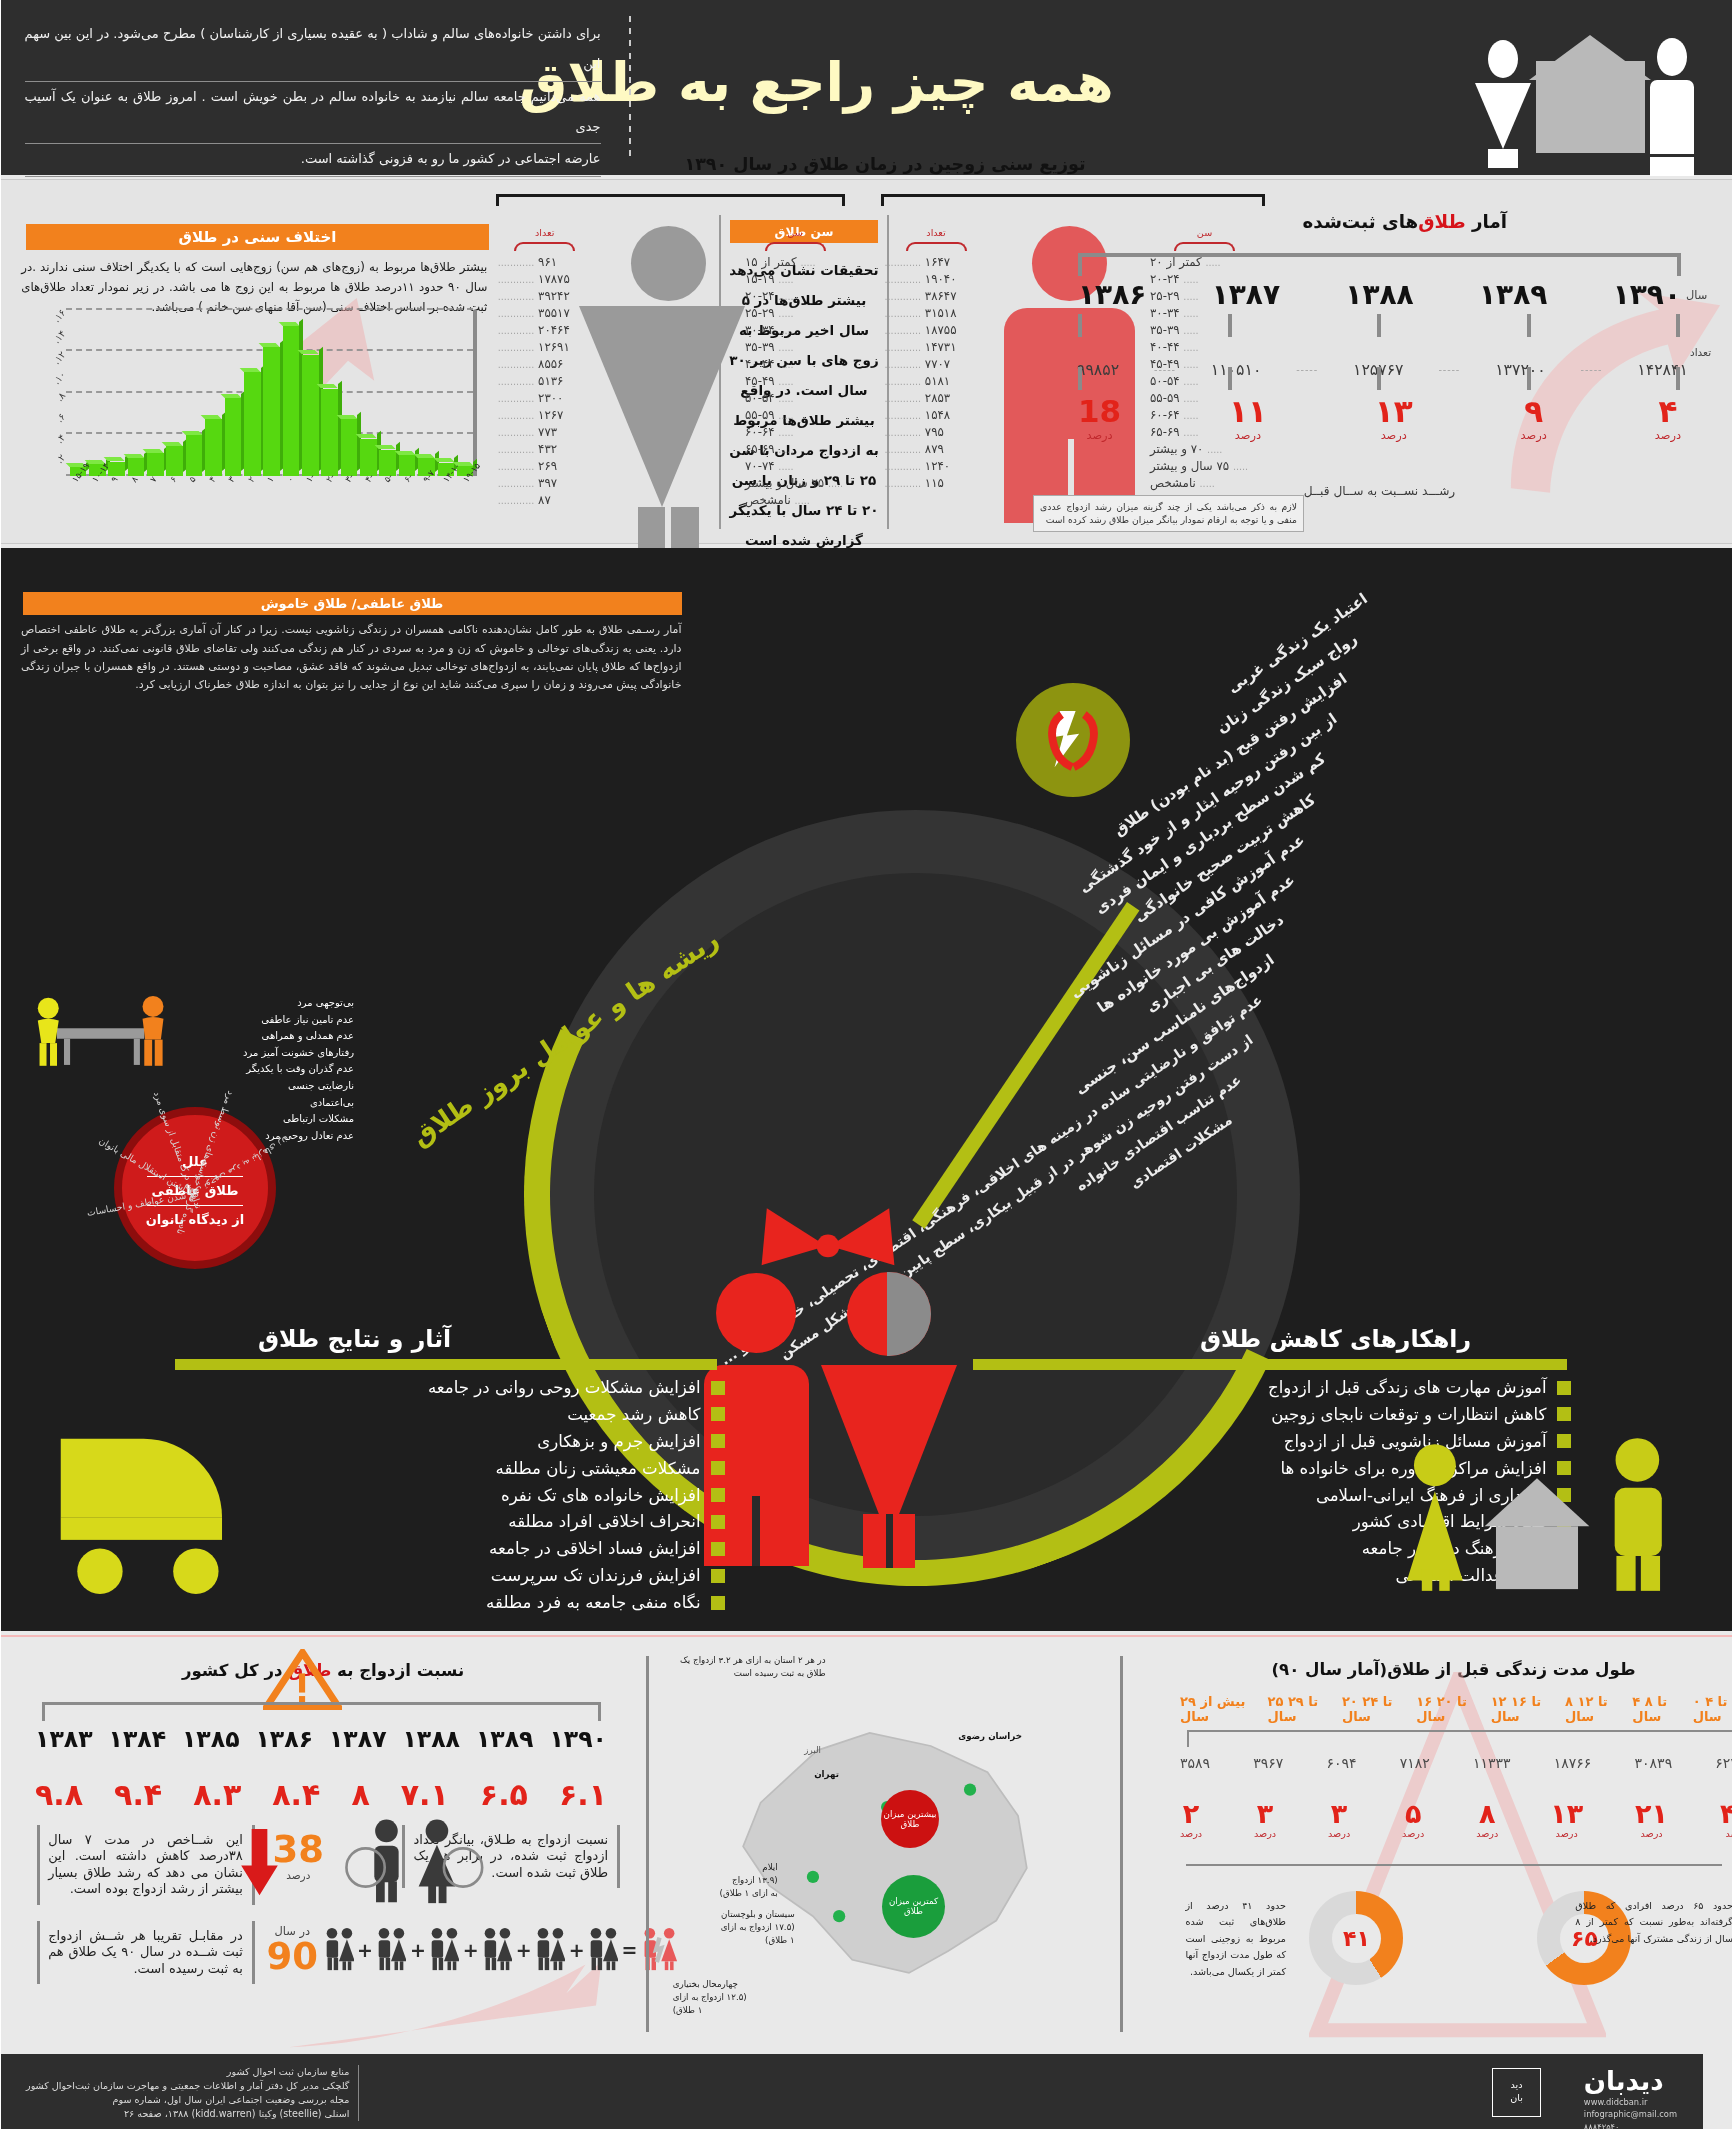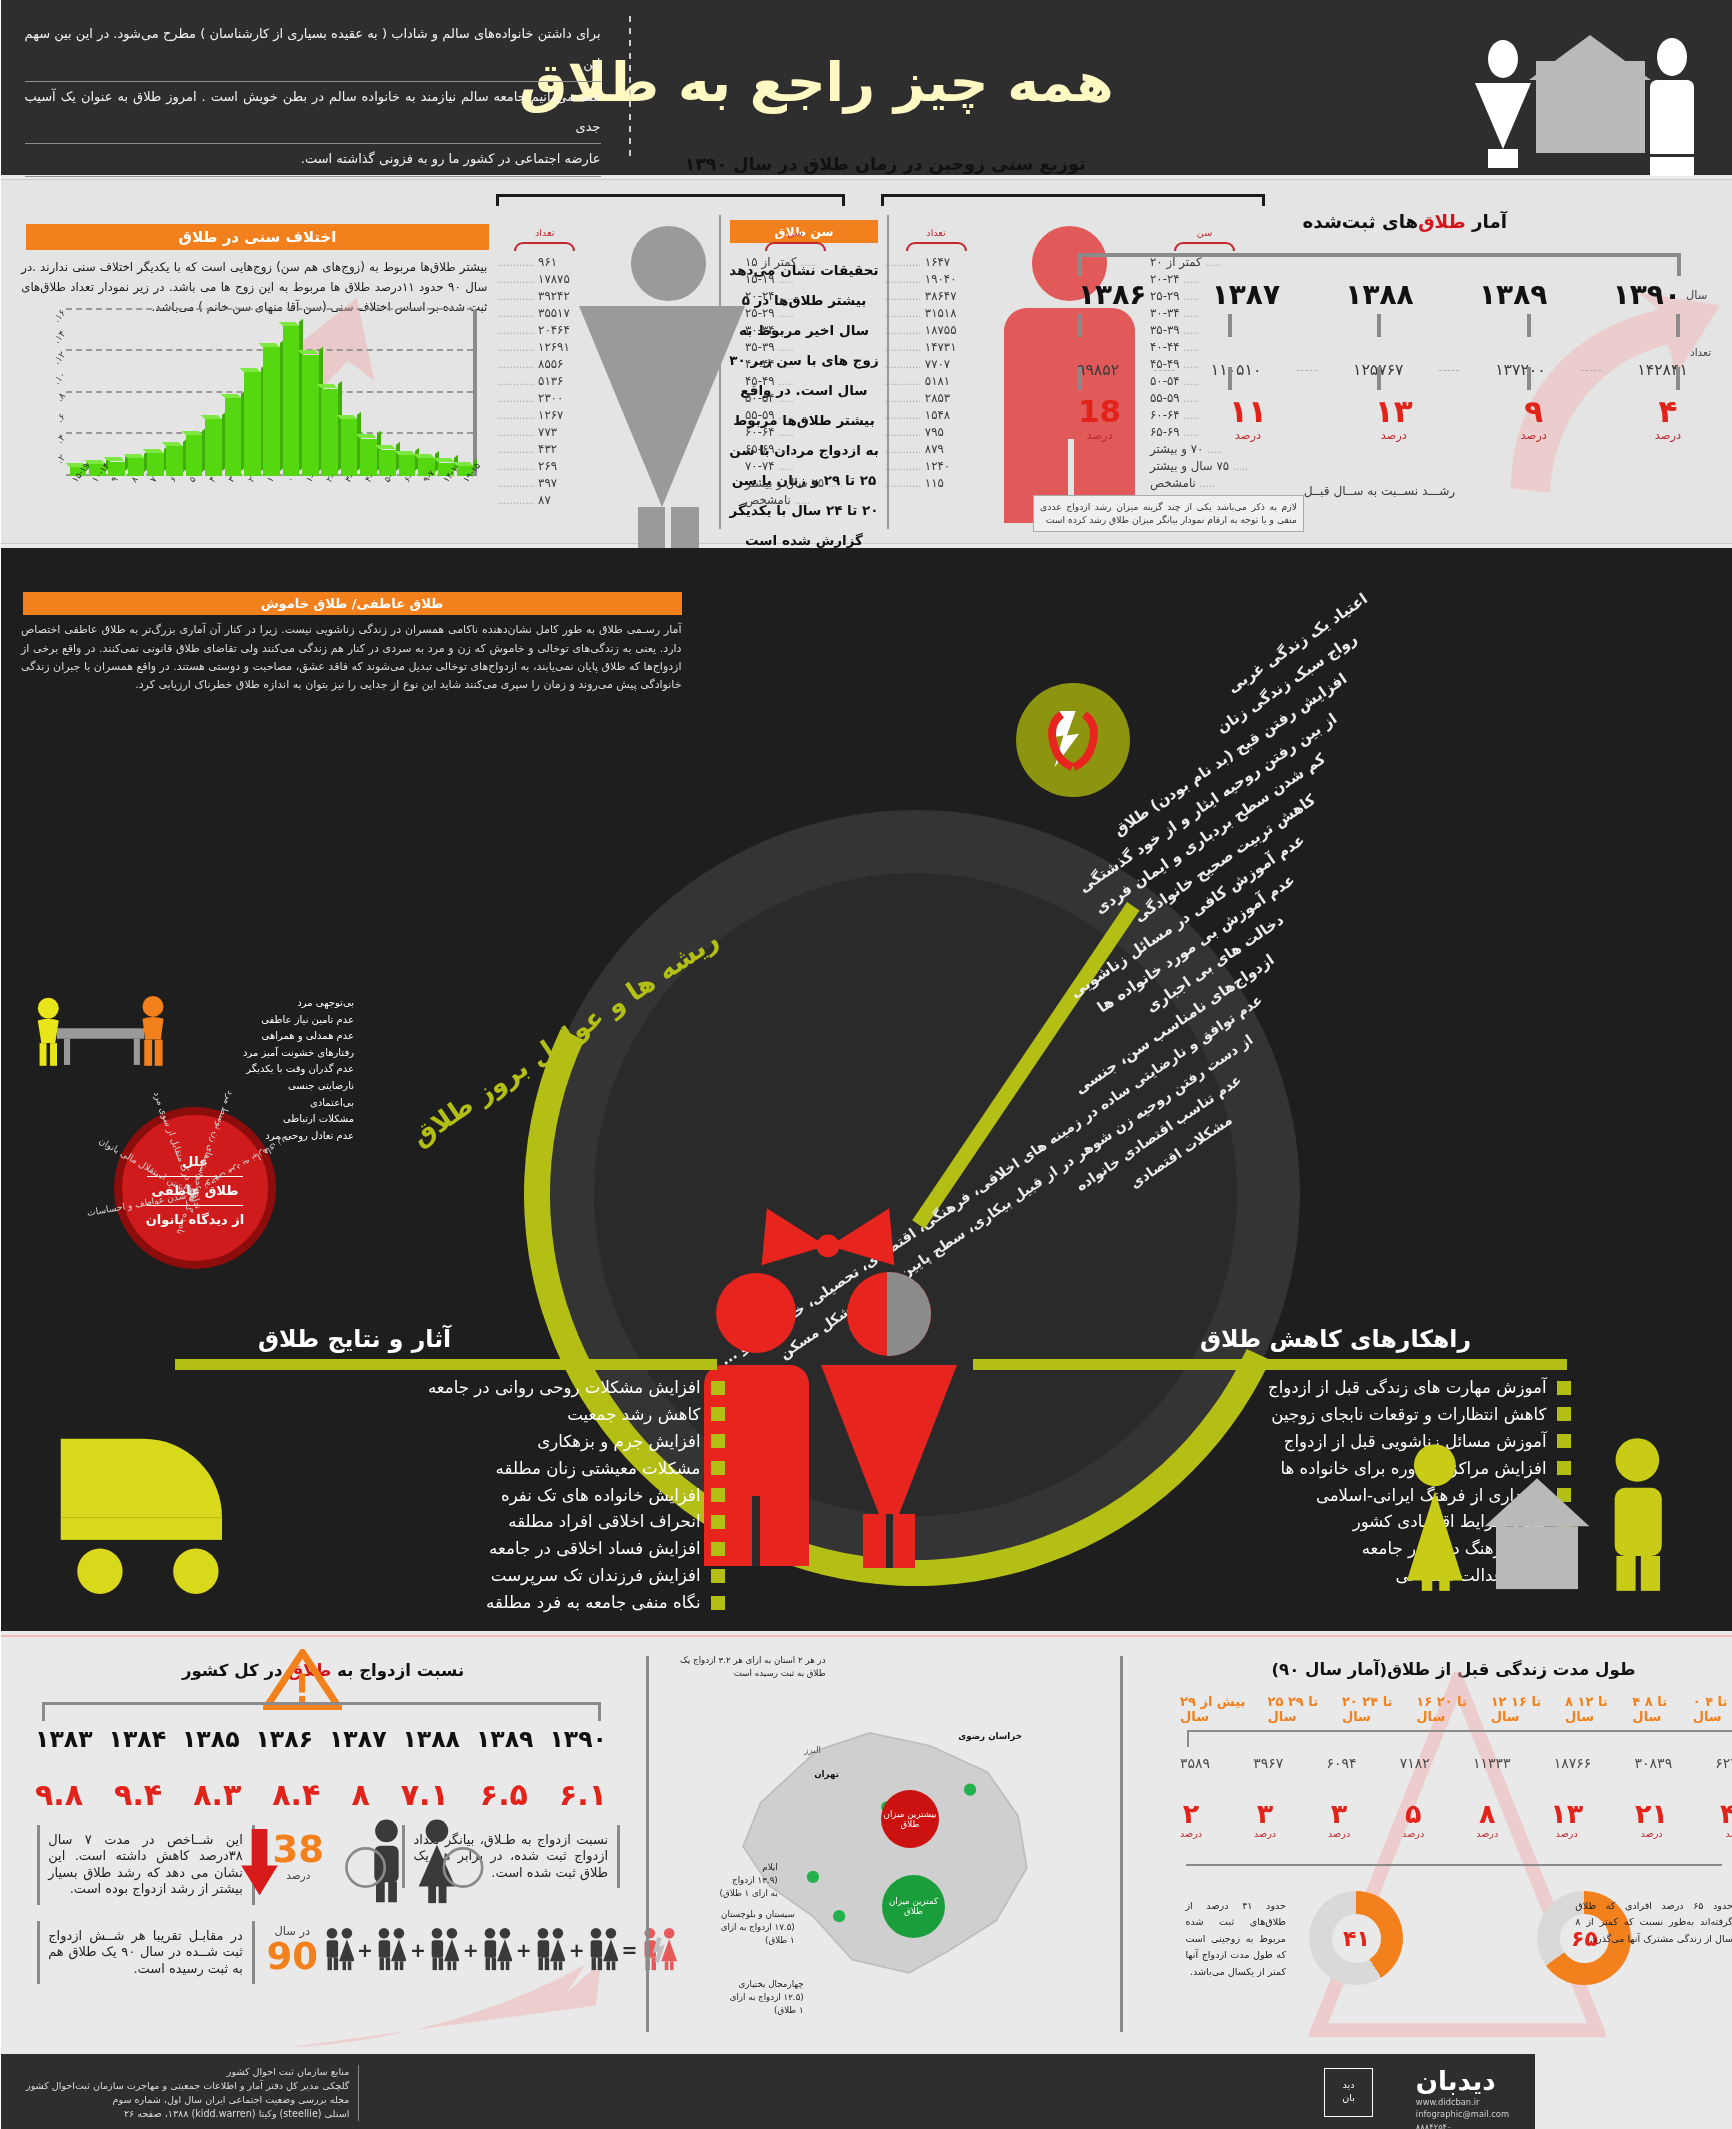--- a/index.html
+++ b/index.html
@@ -350,21 +350,21 @@
     font-size:22px; font-weight:bold; color:#e2231a;
   }
   .map-note { position:absolute; font-size:8.7px; line-height:13px; direction:rtl; color:#222; }
   .map-bubble {
     position:absolute; border-radius:50%; display:flex; align-items:center;
     justify-content:center; color:#fff; font-size:8.7px; text-align:center; direction:rtl;
   }
 
   
   .footer {
-    position:absolute; left:0; top:2054px; width:1535px; height:75px; background:#2e2e2e;
+    position:absolute; left:0; top:2054px; width:1703px; height:75px; background:#2e2e2e;
   }
   .foot-src {
     position:absolute; left:26px; top:10.5px; direction:rtl; color:#dcdcdc;
     font-size:9.6px; line-height:14px; text-align:right; border-right:1.7px solid #888; padding-right:8.7px;
   }
   .foot-brand {
     position:absolute; right:26px; top:12.2px; color:#fff; text-align:left; direction:ltr;
   }
   .foot-logo { font-size:26px; font-weight:bold; color:#fff; letter-spacing:-1.7px; }
   .foot-meta { font-size:8.3px; color:#cfcfcf; line-height:12.2px; }
@@ -1019,21 +1019,21 @@
         <circle cx="150" cy="250" r="7" fill="#22b14c"></circle>
         <circle cx="120" cy="205" r="7" fill="#22b14c"></circle>
         <circle cx="235" cy="255" r="7" fill="#22b14c"></circle>
       </svg>
       <div class="map-bubble" style="left:217px;top:144px;width:58px;height:58px;background:#cc1111;">بیشترین میزان طلاق</div>
       <div class="map-bubble" style="left:218px;top:229px;width:63px;height:63px;background:#1a9e3c;">کمترین میزان طلاق</div>
       <div class="map-note" style="left:262px;top:84px;width:96px;text-align:right;color:#111;font-weight:bold;">خراسان رضوی</div>
       <div class="map-note" style="left:114px;top:122px;width:61px;text-align:right;color:#111;font-weight:bold;">تهران</div>
       <div class="map-note" style="left:96px;top:98px;width:61px;text-align:right;color:#555;">البرز</div>
       <div class="map-note" style="left:8.7px;top:262px;width:122px;text-align:right;">سیستان و بلوچستان<br>(۱۷.۵ ازدواج به ازای<br>۱ طلاق)</div>
-      <div class="map-note" style="left:8.7px;top:332px;width:131px;text-align:right;">چهارمحال بختیاری<br>(۱۲.۵ ازدواج به ازای<br>۱ طلاق)</div>
+      <div class="map-note" style="left:8.7px;top:332px;width:131px;text-align:left;">چهارمحال بختیاری<br>(۱۲.۵ ازدواج به ازای<br>۱ طلاق)</div>
       <div class="map-note" style="left:8.7px;top:215px;width:105px;text-align:right;">ایلام<br>(۱۳.۹ ازدواج<br>به ازای ۱ طلاق)</div>
     </div>
 
     <div class="b3-div" style="left:1120px;"></div>
 
     <div class="b3-col" style="left:1161px;width:585px;">
       <svg style="position:absolute;left:148px;top:26px;width:297px;height:367px;opacity:.45;" viewBox="0 0 340 420">
         <polygon points="170,10 330,410 10,410" fill="none" stroke="#f0a9a9" stroke-width="16"></polygon>
       </svg>
       <div class="b3-title" style="margin-top:14px;">طول مدت زندگی قبل از طلاق(آمار سال ۹۰)</div>

